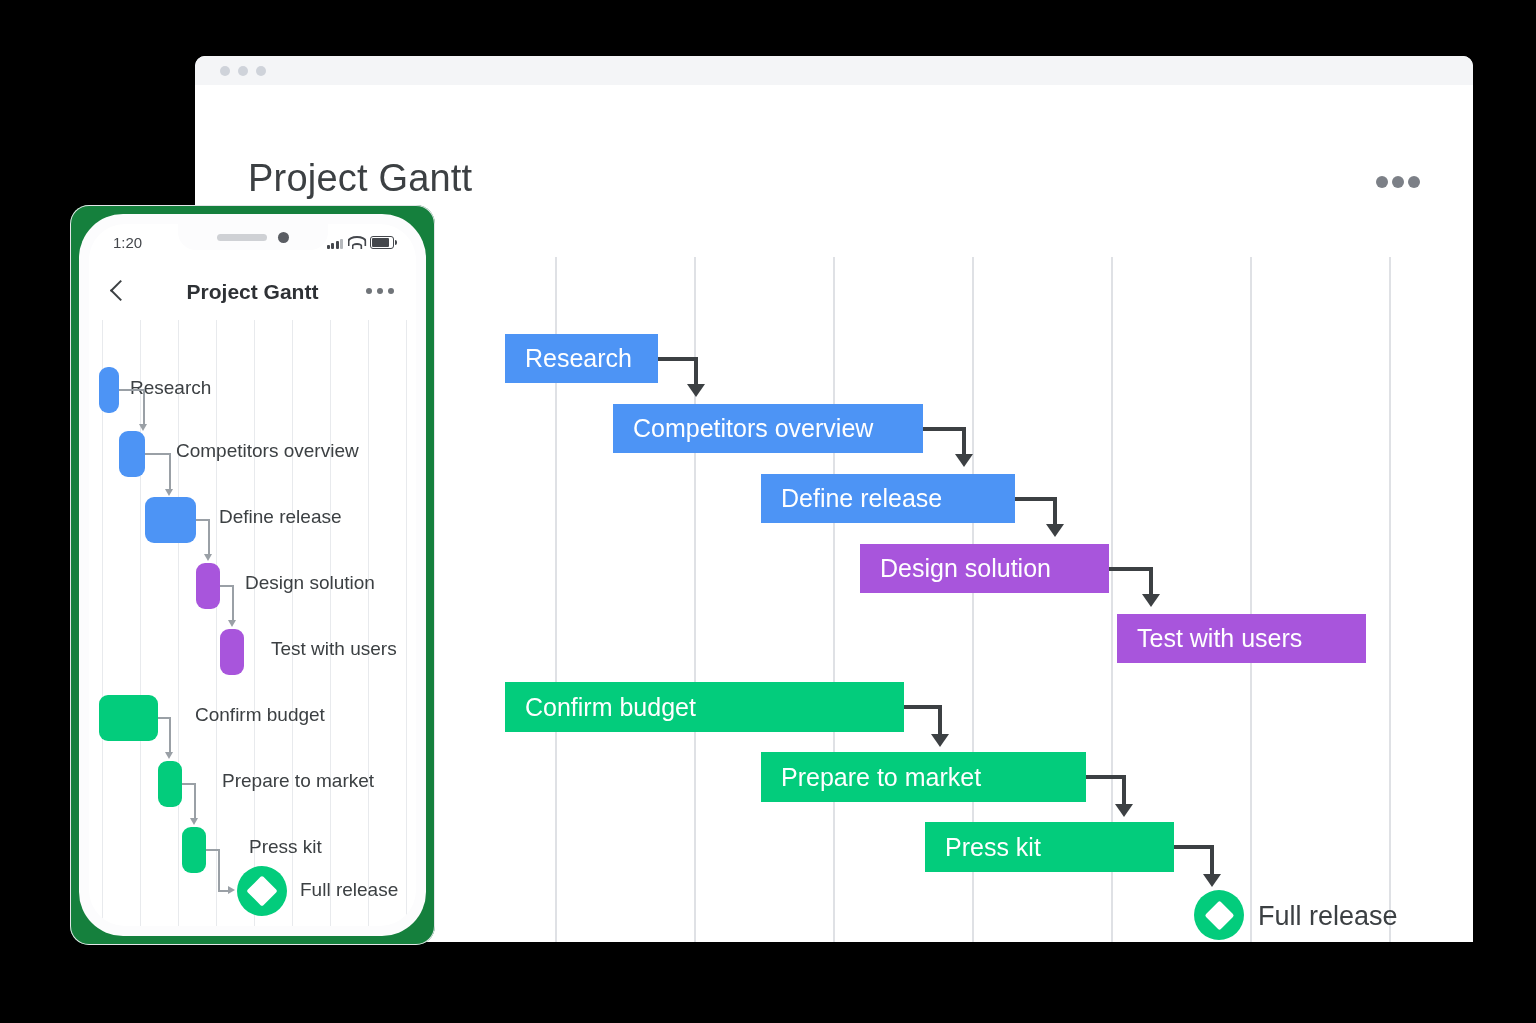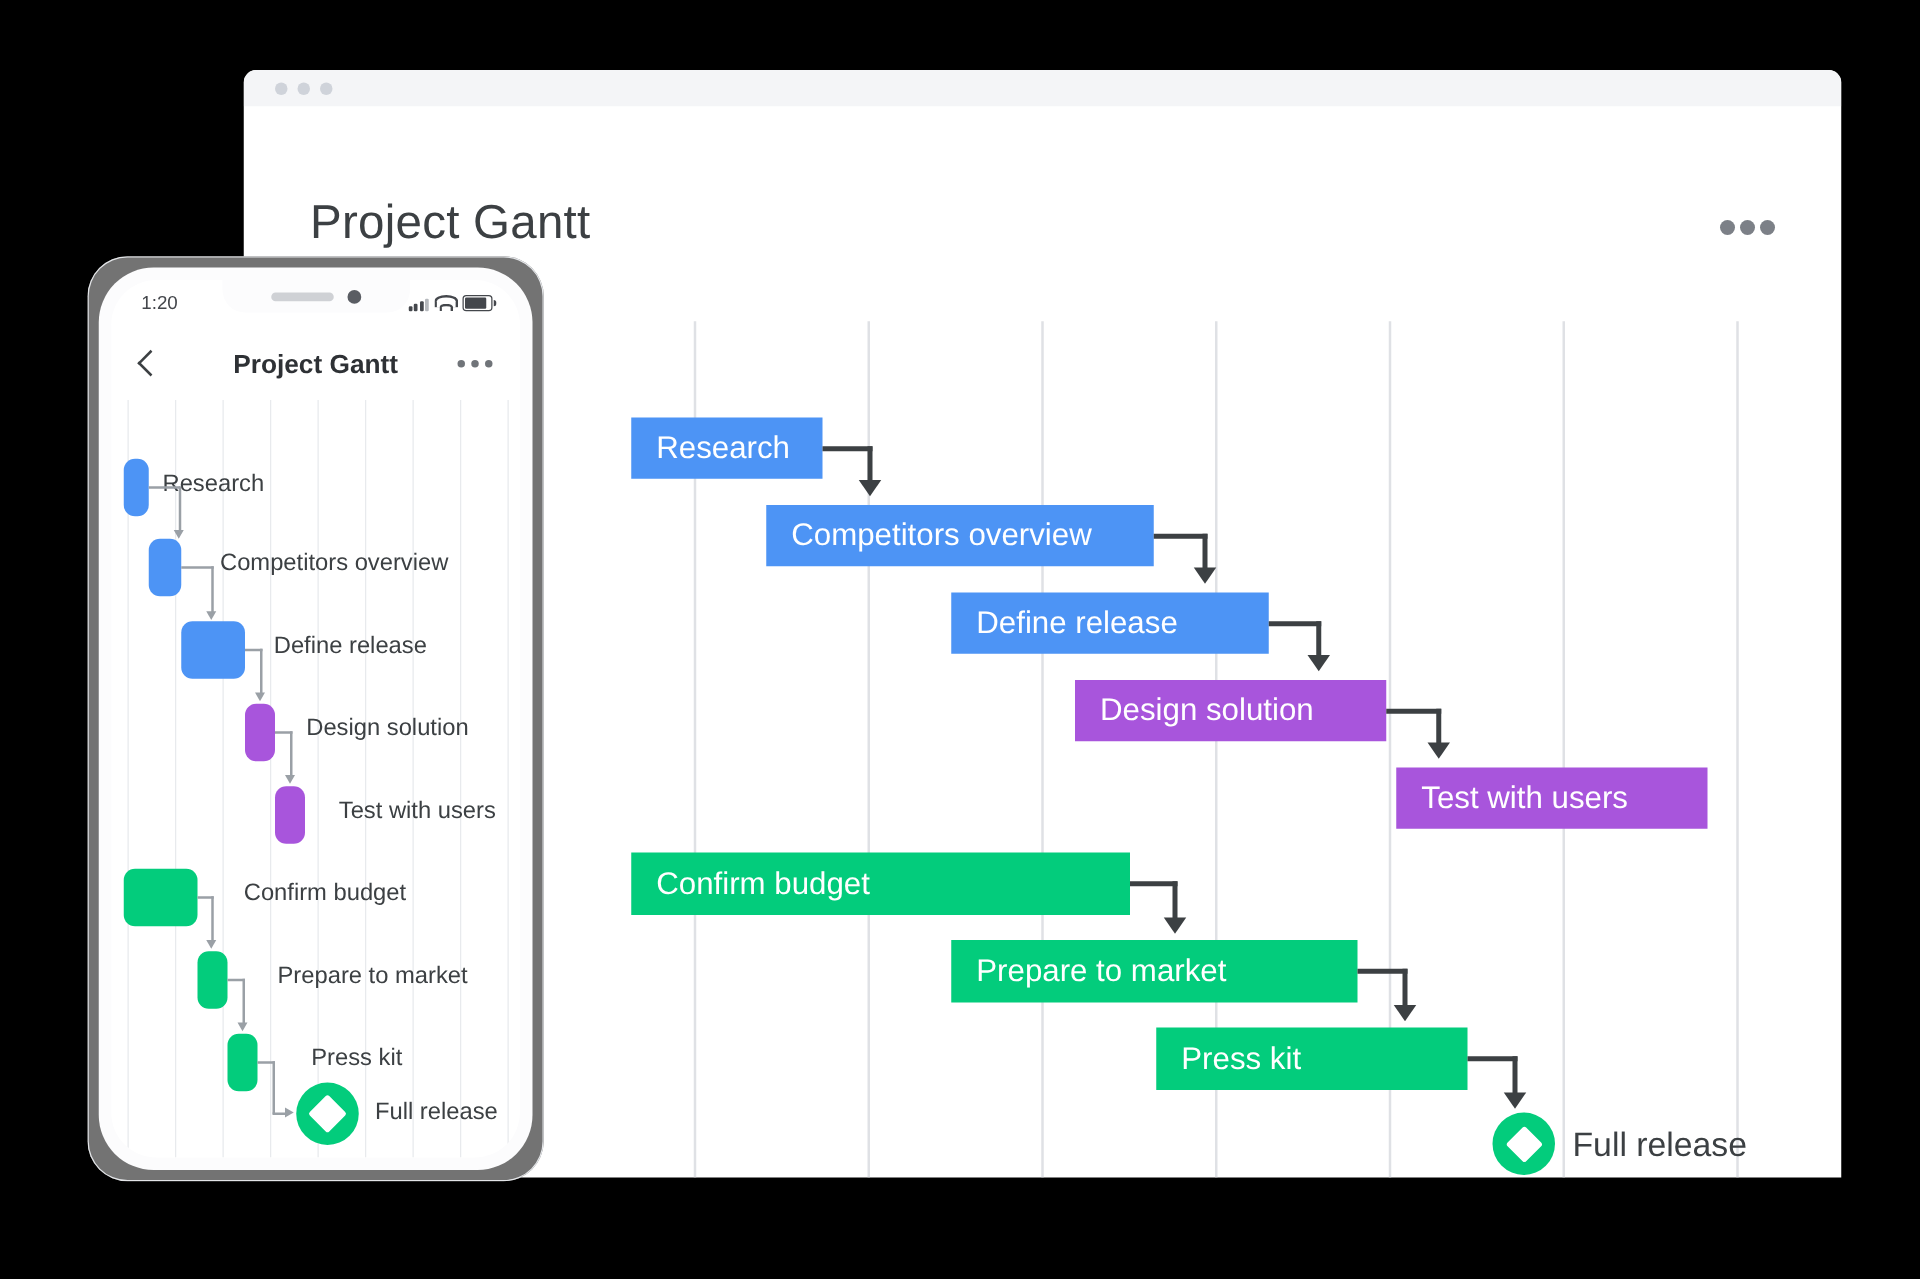--- a/index.html
+++ b/index.html
@@ -59,21 +59,21 @@
   #milestone-marker{
     position:absolute;width:50px;height:50px;border-radius:50%;background:#03cc7c;
     display:flex;align-items:center;justify-content:center;
   }
   #milestone-marker .dia{width:21px;height:21px;background:#fff;transform:rotate(45deg);border-radius:2px;}
   #milestone-label{position:absolute;font-size:27px;color:#3c4043;white-space:nowrap;}
 
   
   #phone{
     position:absolute;left:70px;top:205px;width:365px;height:740px;
-    background:#737373;border-radius:32px;
+    background:#15803d;border-radius:19px;
     box-shadow:0 0 0 1px #e3e5e8 inset;
     overflow:hidden;
   }
   #phone-bezel{
     position:absolute;left:9px;top:9px;width:347px;height:722px;
     background:#fcfcfd;border-radius:44px;
   }
   #phone-screen{
     position:absolute;left:19px;top:19px;width:327px;height:702px;
     background:#ffffff;border-radius:36px;overflow:hidden;

